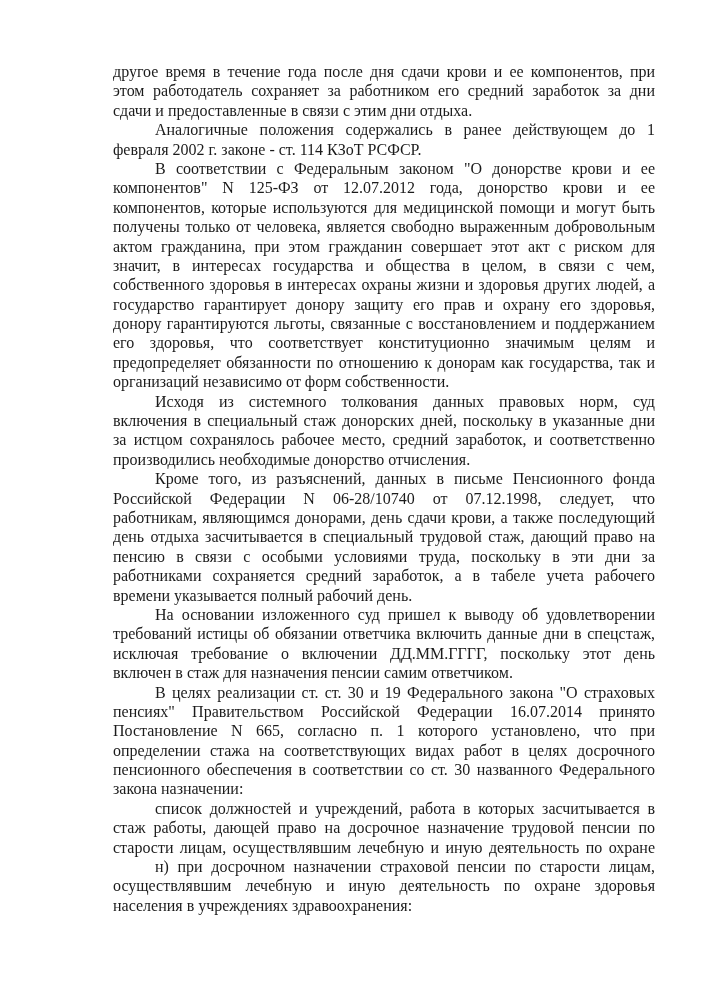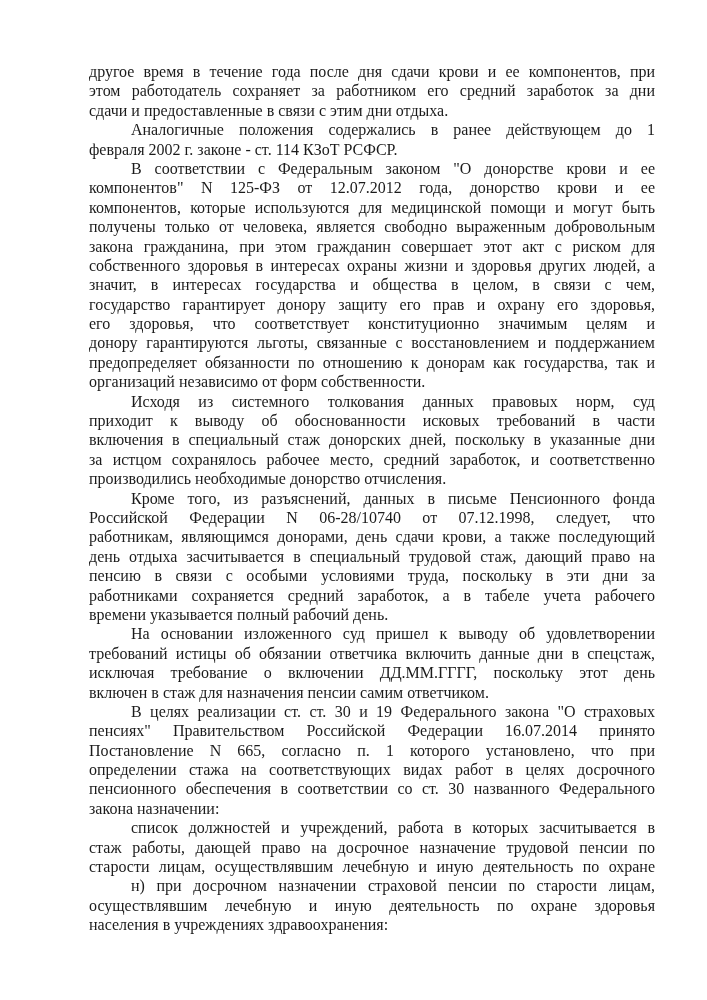--- a/index.html
+++ b/index.html
@@ -28,20 +28,21 @@
   .para {
     margin: 0;
     padding: 0;
   }
   .line {
     text-align: justify;
     text-align-last: justify;
     white-space: normal;
     overflow: hidden;
     height: 19.4px;
+    margin-left: 24px;
   }
   .line.last {
     text-align-last: left;
   }
   .line.indent {
     text-indent: 42px;
   }
 </style>
 </head>
 <body>
@@ -55,32 +56,31 @@
       </div>
       <div class="para">
         <div class="line indent">Аналогичные положения содержались в ранее действующем до 1</div>
         <div class="line last">февраля 2002 г. законе - ст. 114 КЗоТ РСФСР.</div>
       </div>
       <div class="para">
         <div class="line indent">В соответствии с Федеральным законом "О донорстве крови и ее</div>
         <div class="line">компонентов" N 125-ФЗ от 12.07.2012 года, донорство крови и ее</div>
         <div class="line">компонентов, которые используются для медицинской помощи и могут быть</div>
         <div class="line">получены только от человека, является свободно выраженным добровольным</div>
-        <div class="line">закона гражданина, при этом гражданин совершает этот акт с риском для</div>
+        <div class="line">актом гражданина, при этом гражданин совершает этот акт с риском для</div>
+        <div class="line">значит, в интересах государства и общества в целом, в связи с чем,</div>
         <div class="line">собственного здоровья в интересах охраны жизни и здоровья других людей, а</div>
-        <div class="line">значит, в интересах государства и общества в целом, в связи с чем,</div>
         <div class="line">государство гарантирует донору защиту его прав и охрану его здоровья,</div>
+        <div class="line">донору гарантируются льготы, связанные с восстановлением и поддержанием</div>
         <div class="line">его здоровья, что соответствует конституционно значимым целям и</div>
-        <div class="line">донору гарантируются льготы, связанные с восстановлением и поддержанием</div>
         <div class="line">предопределяет обязанности по отношению к донорам как государства, так и</div>
         <div class="line last">организаций независимо от форм собственности.</div>
       </div>
       <div class="para">
         <div class="line indent">Исходя из системного толкования данных правовых норм, суд</div>
-        <div class="line">приходит к выводу об обоснованности исковых требований в части</div>
         <div class="line">включения в специальный стаж донорских дней, поскольку в указанные дни</div>
         <div class="line">за истцом сохранялось рабочее место, средний заработок, и соответственно</div>
         <div class="line last">производились необходимые донорство отчисления.</div>
       </div>
       <div class="para">
         <div class="line indent">Кроме того, из разъяснений, данных в письме Пенсионного фонда</div>
         <div class="line">Российской Федерации N 06-28/10740 от 07.12.1998, следует, что</div>
         <div class="line">работникам, являющимся донорами, день сдачи крови, а также последующий</div>
         <div class="line">день отдыха засчитывается в специальный трудовой стаж, дающий право на</div>
         <div class="line">пенсию в связи с особыми условиями труда, поскольку в эти дни за</div>

